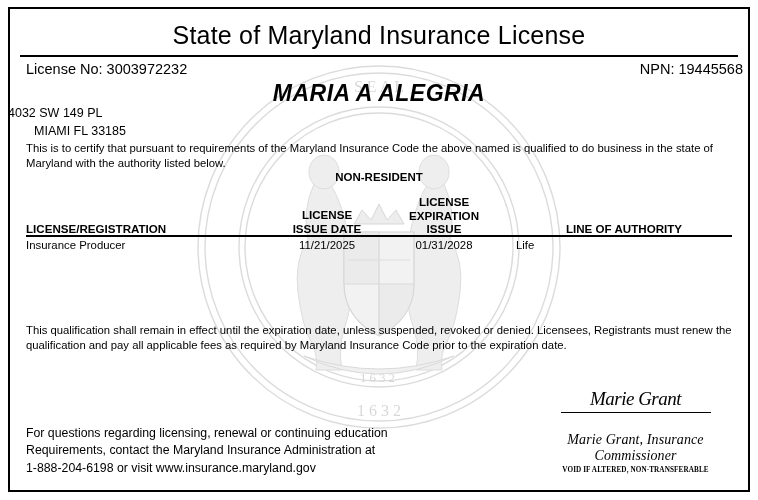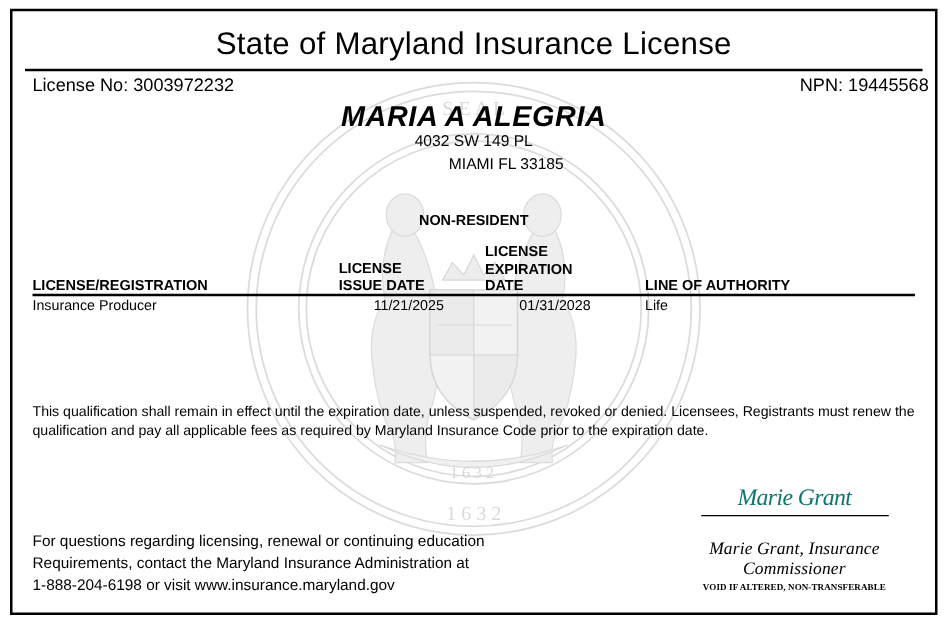--- a/index.html
+++ b/index.html
@@ -83,21 +83,20 @@
     text-align: center;
     font-size: 23px;
     font-weight: bold;
     font-style: italic;
     letter-spacing: 0.5px;
   }
   .addr1, .addr2 {
     position: absolute;
     left: 0;
     width: 742px;
-    text-align: center;
     font-size: 12.5px;
   }
   .addr1 { top: 99px; }
   .addr2 { top: 117px; margin-left: 26px; }
   .certify {
     position: absolute;
     top: 134px;
     left: 18px;
     width: 706px;
     font-size: 11.3px;
@@ -116,21 +115,21 @@
     position: absolute;
     top: 186px;
     left: 18px;
     width: 706px;
     height: 40px;
   }
   .th {
     position: absolute;
     font-size: 11.6px;
     font-weight: bold;
-    text-align: left;
+    text-align: center;
     line-height: 1.18;
   }
   .th-reg {
     left: 0;
     top: 29px;
     text-align: left;
     width: 240px;
   }
   .th-issue {
     left: 245px;
@@ -192,21 +191,21 @@
     top: 382px;
     width: 215px;
     text-align: center;
   }
   .sig-script {
     font-family: "Liberation Serif", serif;
     font-style: italic;
     font-size: 19px;
     line-height: 1;
     letter-spacing: -0.5px;
-    color: #0f766e;
+    color: #000000;
   }
   .sig-line {
     margin: 4px auto 0 auto;
     width: 150px;
     height: 1px;
     background: #000;
   }
   .sig-name {
     margin-top: 19px;
     font-family: "Liberation Serif", serif;
@@ -272,33 +271,34 @@
     <div class="doc-title">State of Maryland Insurance License</div>
     <div class="title-rule"></div>
 
     <div class="license-no">License No: 3003972232</div>
     <div class="npn">NPN: 19445568</div>
 
     <div class="licensee-name">MARIA A ALEGRIA</div>
     <div class="addr1">4032 SW 149 PL</div>
     <div class="addr2">MIAMI FL 33185</div>
 
+    <div class="certify">This is to certify that pursuant to requirements of the Maryland Insurance Code the above named is qualified to do business in the state of Maryland with the authority listed below.</div>
 
     <div class="residency">NON-RESIDENT</div>
 
     <div class="table-head">
       <div class="th th-reg">LICENSE/REGISTRATION</div>
       <div class="th th-issue">
         <div>LICENSE</div>
         <div>ISSUE DATE</div>
       </div>
       <div class="th th-exp">
         <div>LICENSE</div>
         <div>EXPIRATION</div>
-        <div>DATE</div>
+        <div>ISSUE</div>
       </div>
       <div class="th th-loa">LINE OF AUTHORITY</div>
     </div>
     <div class="head-rule"></div>
 
     <div class="row">
       <div class="td td-reg">Insurance Producer</div>
       <div class="td td-issue">11/21/2025</div>
       <div class="td td-exp">01/31/2028</div>
       <div class="td td-loa">Life</div>

